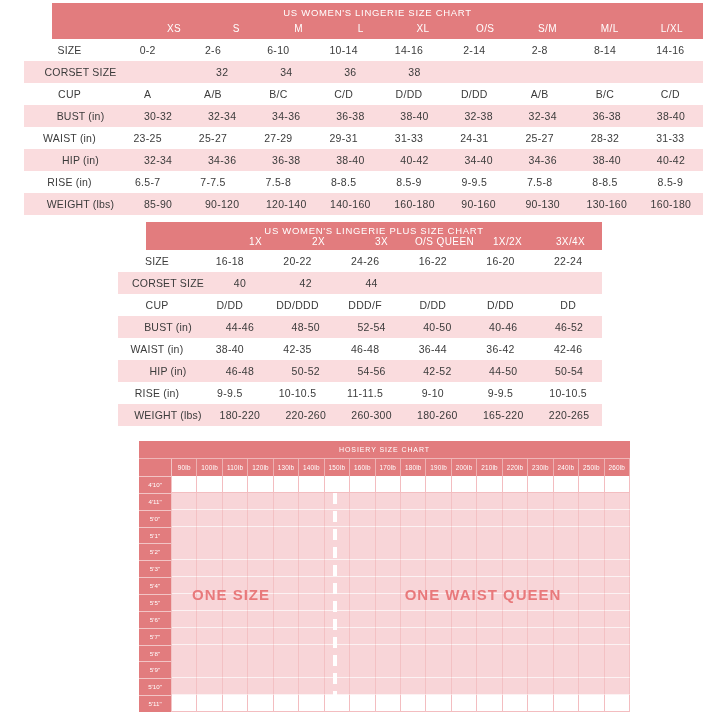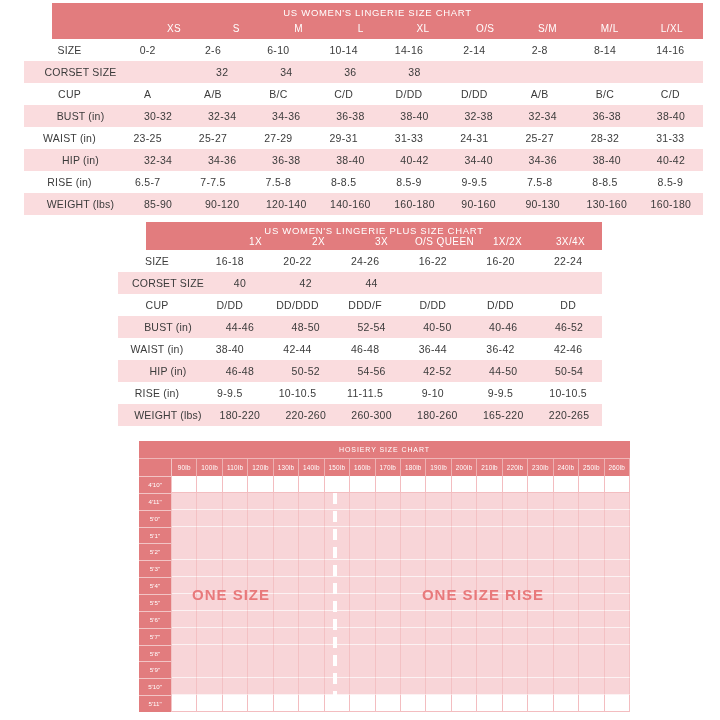--- a/index.html
+++ b/index.html
@@ -232,21 +232,21 @@
           <div class="tval">44-46</div>
           <div class="tval">48-50</div>
           <div class="tval">52-54</div>
           <div class="tval">40-50</div>
           <div class="tval">40-46</div>
           <div class="tval">46-52</div>
         </div>
         <div class="trow white">
           <div class="rlabel">WAIST (in)</div>
           <div class="tval">38-40</div>
-          <div class="tval">42-44</div>
+          <div class="tval">42-35</div>
           <div class="tval">46-48</div>
           <div class="tval">36-44</div>
           <div class="tval">36-42</div>
           <div class="tval">42-46</div>
         </div>
         <div class="trow pink">
           <div class="rlabel">HIP (in)</div>
           <div class="tval">46-48</div>
           <div class="tval">50-52</div>
           <div class="tval">54-56</div>
@@ -590,17 +590,17 @@
           <div class="h-cell open"></div>
           <div class="h-cell open"></div>
           <div class="h-cell open"></div>
           <div class="h-cell open"></div>
           <div class="h-cell open"></div>
         </div>
       </div>
     <div class="h-overlay">
       <div class="dash"></div>
       <div class="zone left">ONE SIZE</div>
-      <div class="zone right">ONE SIZE RISE</div>
+      <div class="zone right">ONE WAIST QUEEN</div>
     </div>
   </section>
 
 </div>
 
 </body></html>

